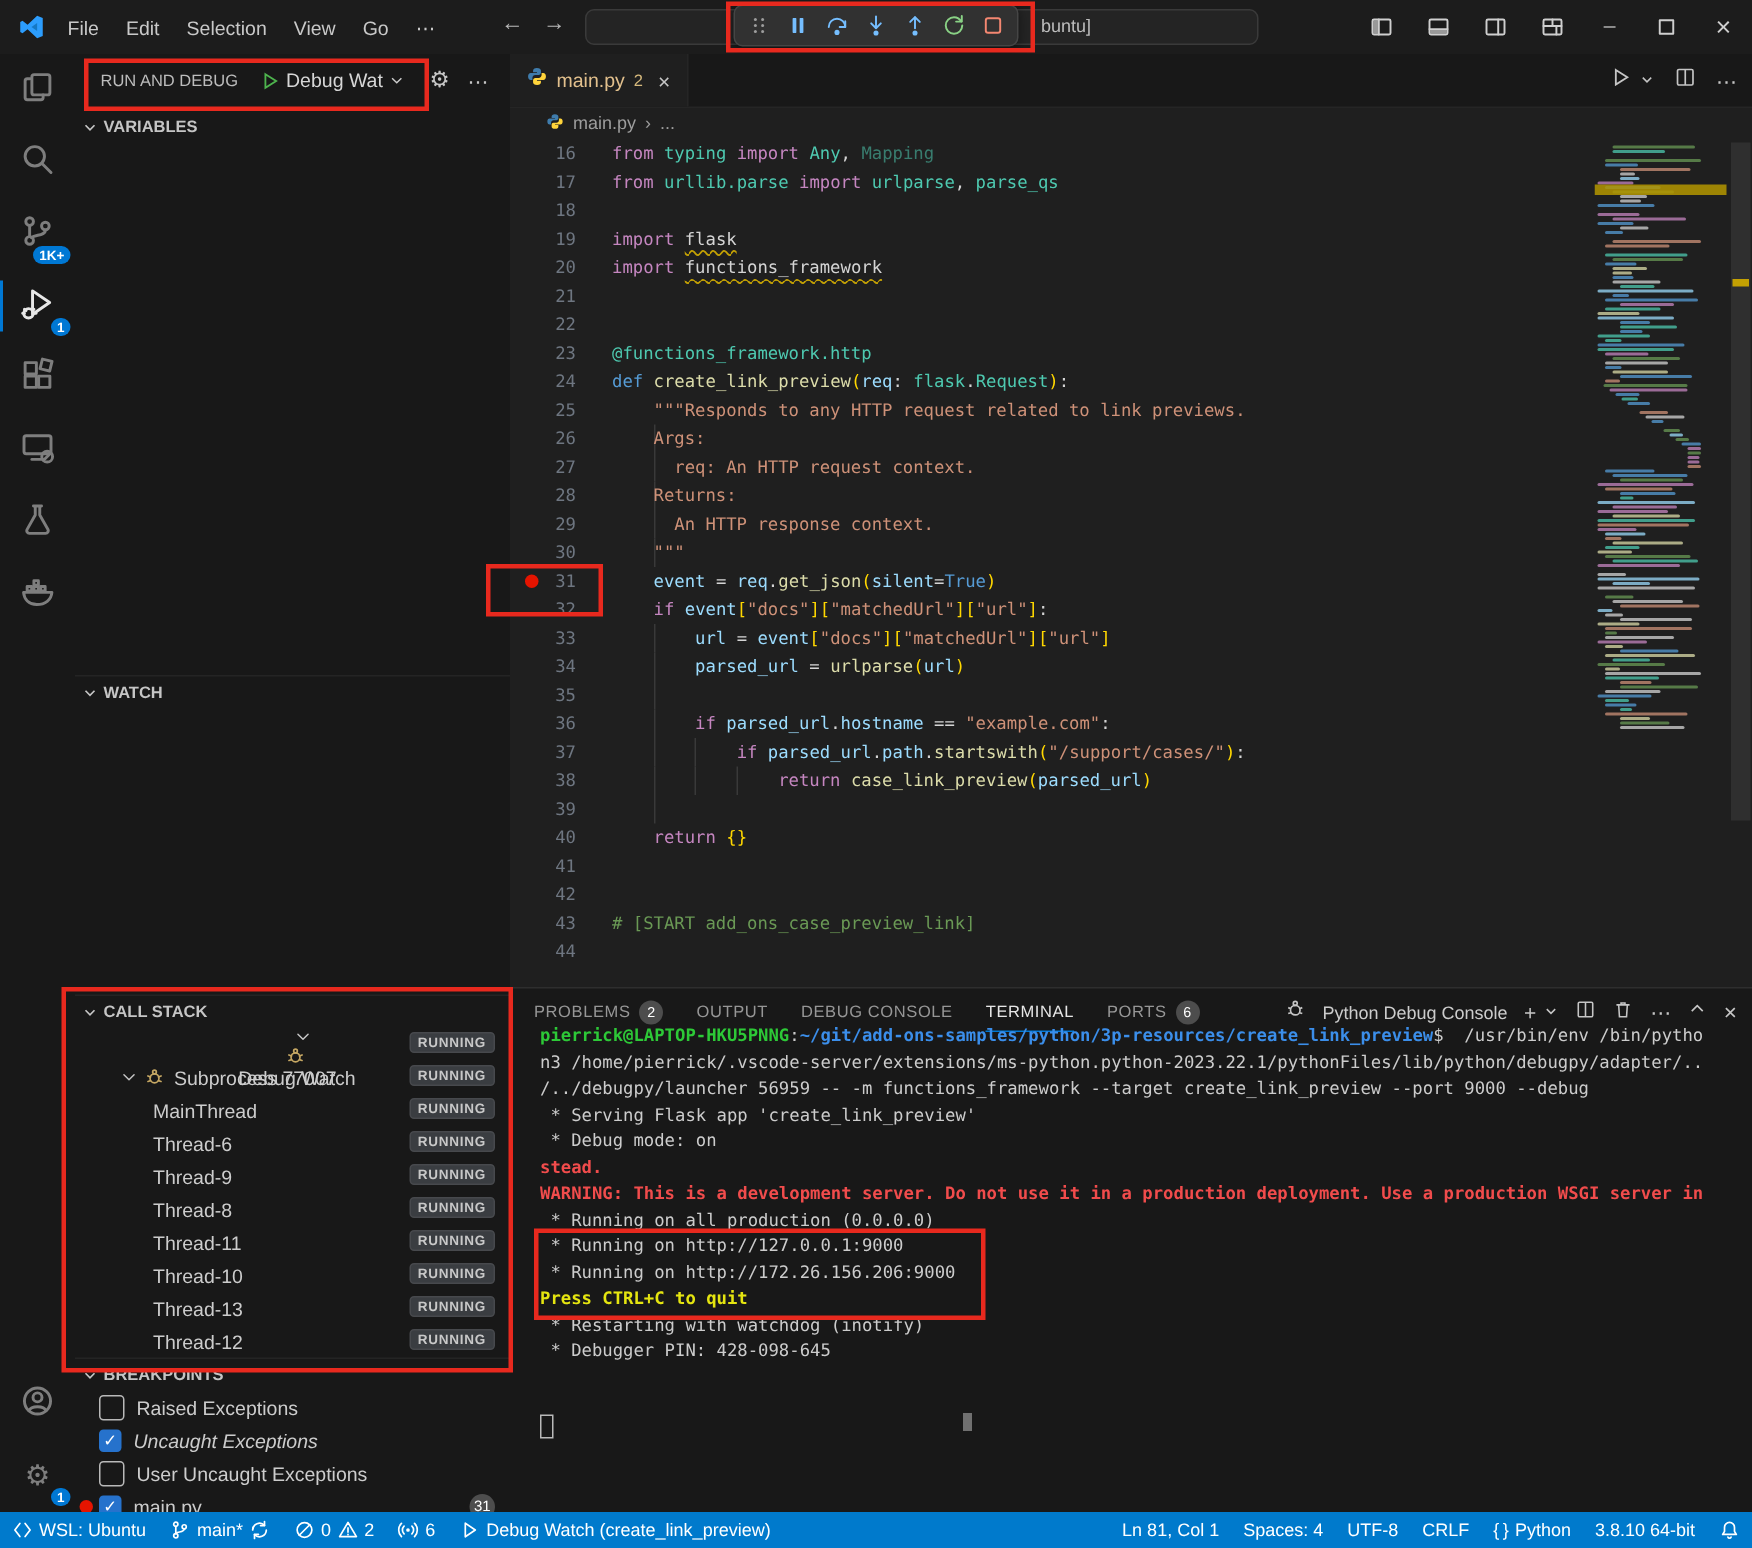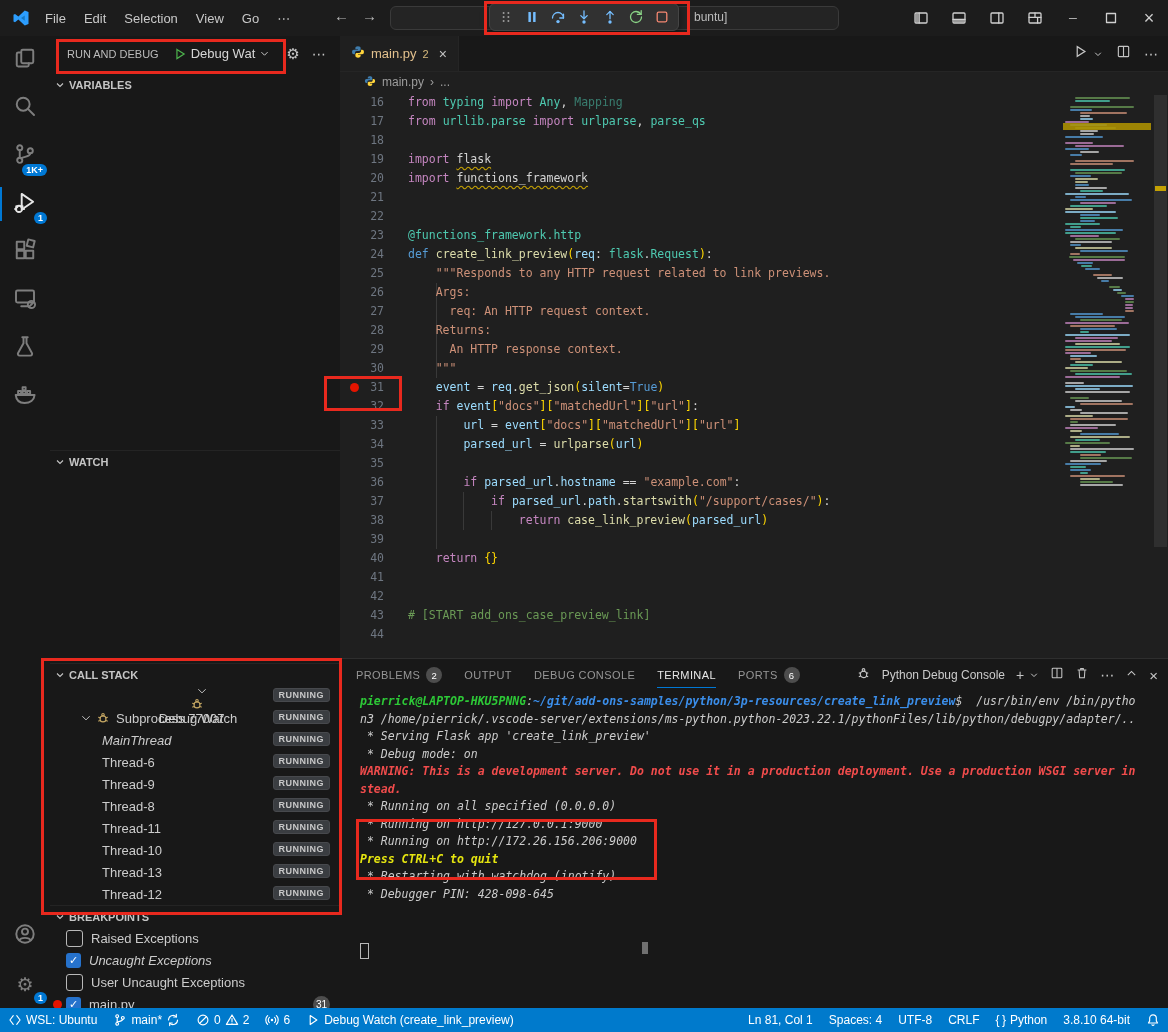--- a/index.html
+++ b/index.html
@@ -85,21 +85,21 @@
   #panel{position:absolute;left:340px;top:658px;width:828px;height:350px;background:#181818;border-top:1px solid #2e2e2e;}
   .ptabs{position:absolute;left:0;top:0;height:32px;display:flex;align-items:center;padding-left:16px;gap:22px;}
   .ptab{display:flex;align-items:center;gap:6px;font-size:11px;letter-spacing:.4px;color:#969696;height:32px;position:relative;}
   .ptab.active{color:#e7e7e7;}
   .ptab.active::after{content:"";position:absolute;left:0;right:0;bottom:3px;height:1px;background:#0078d4;}
   .pbadge{width:16px;height:16px;border-radius:50%;background:#4d4d4d;color:#fff;font-size:9.5px;
       display:flex;align-items:center;justify-content:center;}
   .pactions{position:absolute;right:10px;top:0;height:32px;display:flex;align-items:center;gap:11px;color:#c5c5c5;}
   .pconsole-label{font-size:12px;color:#cccccc;}
   .ptxt{font-size:14px;}
-  #terminal{position:absolute;left:20px;top:34px;width:790px;font-style:italic;}
+  #terminal{position:absolute;left:20px;top:23px;width:790px;}
   .tl{height:17.5px;font-size:11.5px;line-height:17.5px;white-space:pre;}
   .t-w{color:#cccccc}.t-g{color:#2dc937;font-weight:bold}.t-bl{color:#3b8eea;font-weight:bold}
   .t-r{color:#f14c4c;font-weight:bold}.t-y{color:#e5e510;font-weight:bold}
   .term-cursor{position:absolute;left:302px;top:283px;width:6px;height:12px;background:#707070;}
   .term-cursor2{position:absolute;left:0px;top:284px;width:7px;height:14px;border:1px solid #b9b9b9;}
 
   
   #statusbar{position:absolute;left:0;top:1008px;width:1168px;height:24px;background:#007acc;display:flex;
       justify-content:space-between;align-items:center;color:#fff;}
   .sb-group{display:flex;align-items:center;height:24px;justify-content:space-between;}
@@ -368,21 +368,21 @@
               <circle cx="8" cy="9" r="3.4"></circle>
               <circle cx="8" cy="4.2" r="1.4"></circle>
               <path d="M3 7.2l2 .8M3 11.4l2-.6M13 7.2l-2 .8M13 11.4l-2-.6"></path>
             </svg>
           </span>
           <span style="margin-left:6px;">Subprocess 77007</span>
           <span class="run-badge">RUNNING</span>
         </div>
         <div class="tree-row" style="top: 693px;">
           <span style="margin-left:46px;"></span>
-          <span style="margin-left:6px;font-style:italic;">MainThread</span>
+          <span style="margin-left:6px;">MainThread</span>
           <span class="run-badge">RUNNING</span>
         </div>
         <div class="tree-row" style="top: 715px;">
           <span style="margin-left:46px;"></span>
           <span style="margin-left:6px;">Thread-6</span>
           <span class="run-badge">RUNNING</span>
         </div>
         <div class="tree-row" style="top: 737px;">
           <span style="margin-left:46px;"></span>
           <span style="margin-left:6px;">Thread-9</span>
@@ -687,25 +687,26 @@
           </svg></span>
       <span style="font-size:14px;">⋯</span>
       <span><svg width="13" height="13" viewBox="0 0 16 16">
             <path d="M3.5 10L8 5.5l4.5 4.5" fill="none" stroke="#c5c5c5" stroke-width="1.4"></path>
           </svg></span>
       <span style="font-size:15px;">×</span>
     </div>
     <div id="terminal" class="mono">
         <div class="tl"><span class="t-g">pierrick@LAPTOP-HKU5PNNG</span><span class="t-w">:</span><span class="t-bl">~/git/add-ons-samples/python/3p-resources/create_link_preview</span><span class="t-w">$</span><span class="t-w">  /usr/bin/env /bin/pytho</span></div>
         <div class="tl"><span class="t-w">n3 /home/pierrick/.vscode-server/extensions/ms-python.python-2023.22.1/pythonFiles/lib/python/debugpy/adapter/..</span></div>
+        <div class="tl"><span class="t-w">/../debugpy/launcher 56959 -- -m functions_framework --target create_link_preview --port 9000 --debug</span></div>
         <div class="tl"><span class="t-w"> * Serving Flask app 'create_link_preview'</span></div>
         <div class="tl"><span class="t-w"> * Debug mode: on</span></div>
+        <div class="tl"><span class="t-r">stead.</span></div>
         <div class="tl"><span class="t-r">WARNING: This is a development server. Do not use it in a production deployment. Use a production WSGI server in</span></div>
-        <div class="tl"><span class="t-r">stead.</span></div>
-        <div class="tl"><span class="t-w"> * Running on all specified (0.0.0.0)</span></div>
+        <div class="tl"><span class="t-w"> * Running on all production (0.0.0.0)</span></div>
         <div class="tl"><span class="t-w"> * Running on http://127.0.0.1:9000</span></div>
         <div class="tl"><span class="t-w"> * Running on http://172.26.156.206:9000</span></div>
         <div class="tl"><span class="t-y">Press CTRL+C to quit</span></div>
         <div class="tl"><span class="t-w"> * Restarting with watchdog (inotify)</span></div>
         <div class="tl"><span class="t-w"> * Debugger PIN: 428-098-645</span></div>
       </div>
     <div class="term-cursor"></div>
     <div class="term-cursor2" style="left:20px;"></div>
   </div>
 

